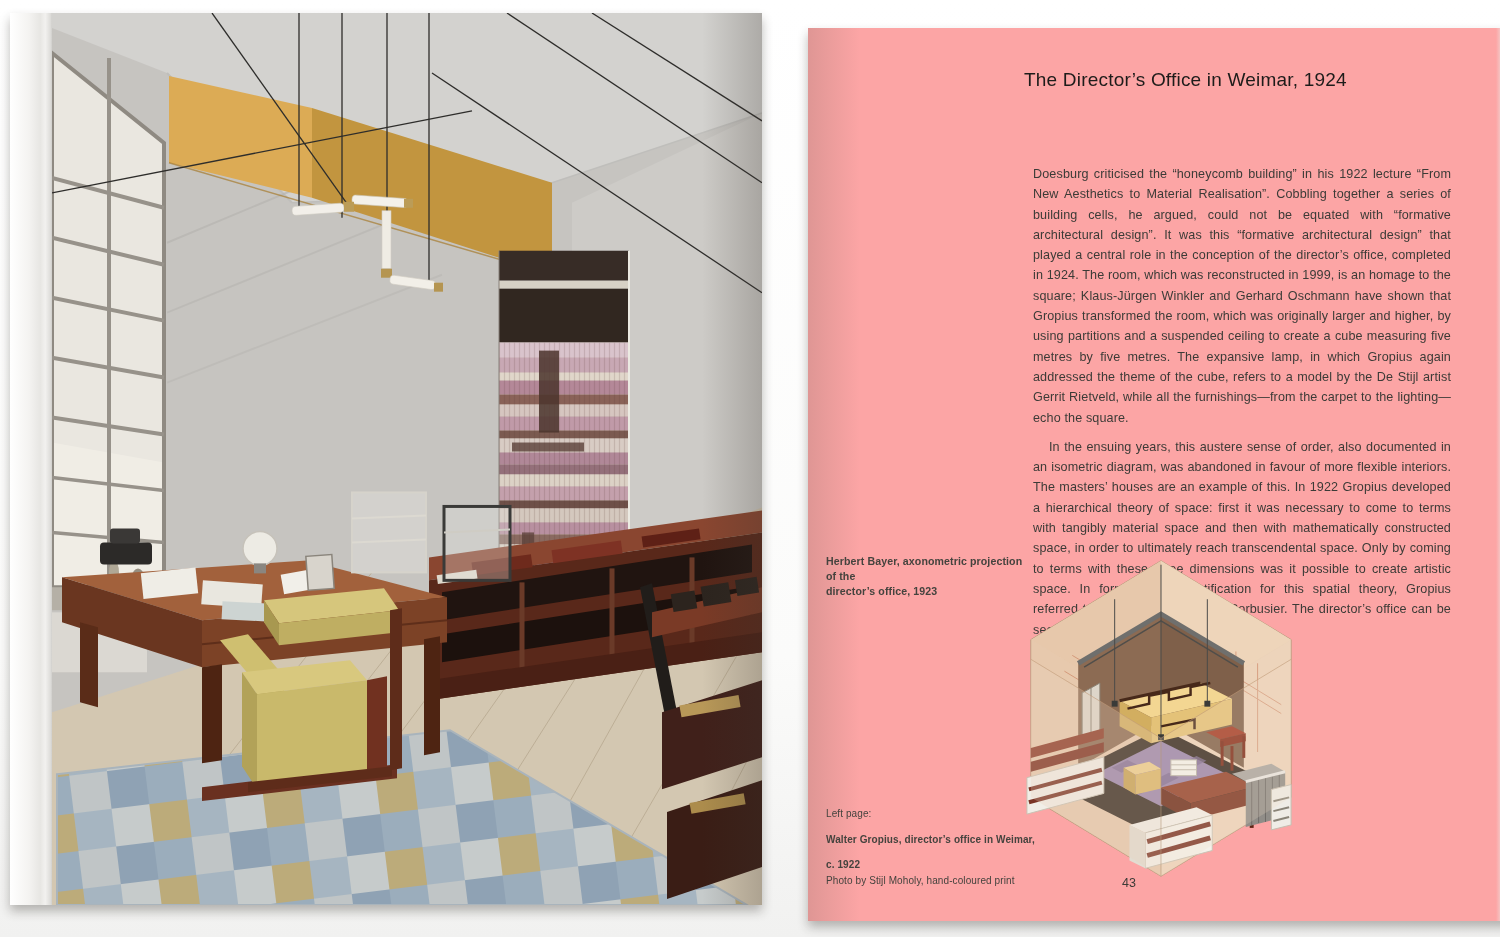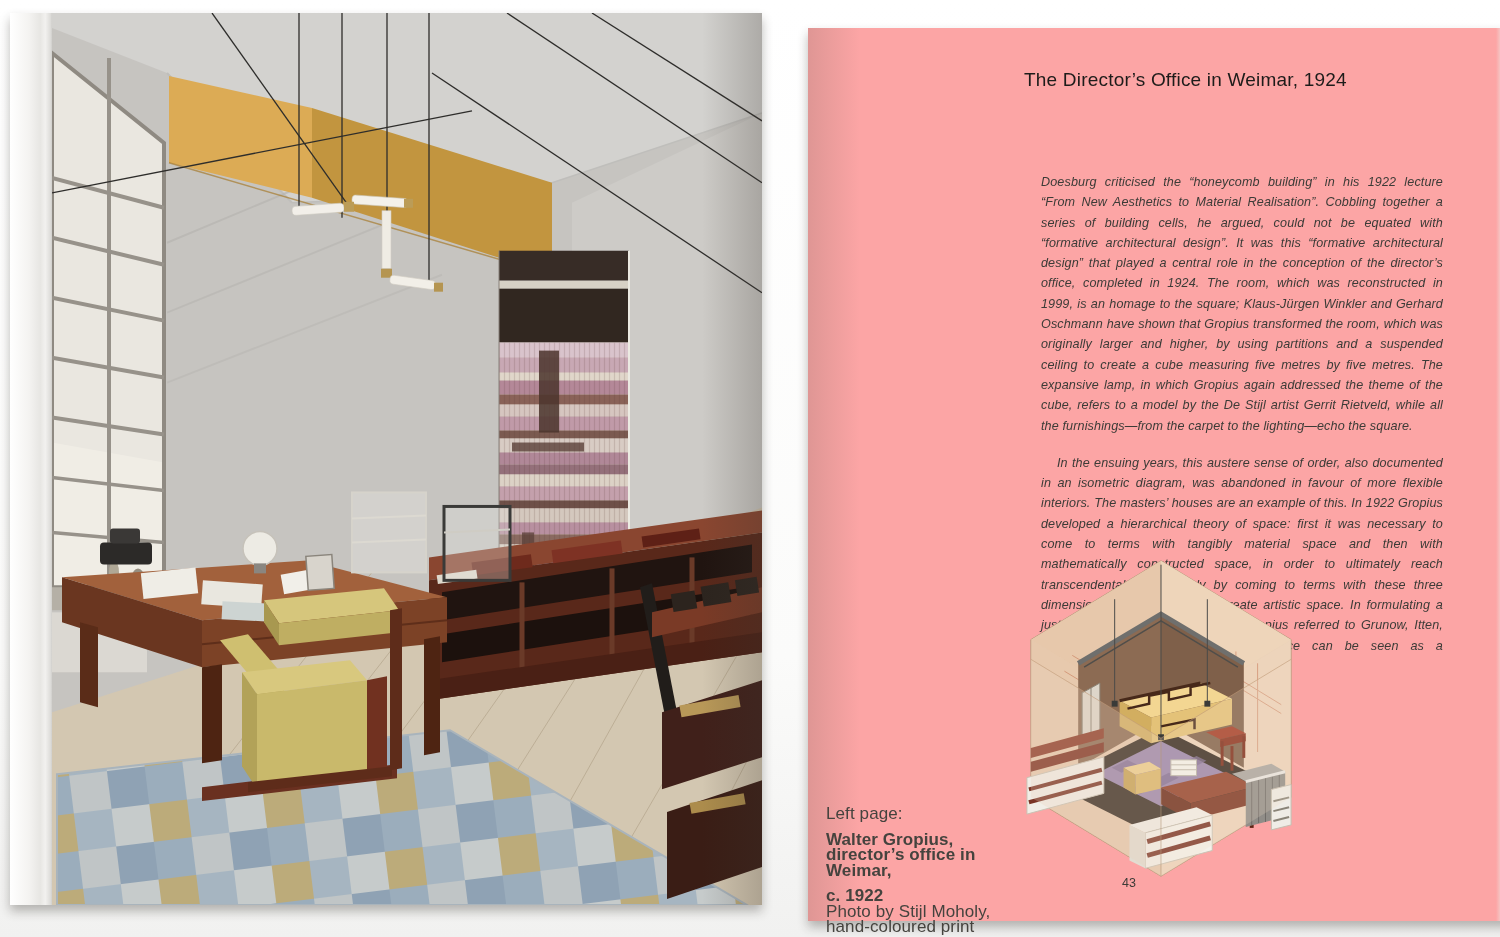--- a/index.html
+++ b/index.html
@@ -27,29 +27,29 @@
   .photo svg{display:block;width:100%;height:100%;}
   .title{
     position:absolute;left:216px;top:28px;width:470px;
     font-size:19px;color:#1d1c1a;letter-spacing:.2px;font-weight:500;
   }
   .bodytext{
     position:absolute;left:216px;top:127px;width:436px;
     font-size:12.6px;line-height:20.3px;letter-spacing:.12px;
     color:#3c3b37;text-align:justify;
   }
-  .bodytext p{margin:17px;font-style:italic;}
+  .bodytext p{margin:9px;}
   .bodytext p.indent{text-indent:16px;}
   .figcap{
     position:absolute;left:18px;top:526px;width:205px;
     font-size:10.6px;line-height:15px;font-weight:bold;color:#45433e;letter-spacing:.1px;
   }
   .leftcap{
     position:absolute;left:18px;top:778px;width:210px;
-    font-size:17px;line-height:15.5px;color:#45433e;letter-spacing:.1px;
+    font-size:10px;line-height:15.5px;color:#45433e;letter-spacing:.1px;
   }
   .leftcap .bold{font-weight:bold;margin-top:10px;}
   .axo{position:absolute;left:203px;top:517px;width:300px;height:345px;}
   .axo svg{display:block;width:100%;height:100%;}
   .pagenum{
     position:absolute;left:314px;top:848px;width:200px;
     font-size:12.5px;color:#3c3b37;
   }
 </style>
 </head>
@@ -286,20 +286,24 @@
     <div class="gutter-shade"></div>
     <div class="fore-edge-right"></div>
 
     <h1 class="title">The Director’s Office in Weimar, 1924</h1>
 
     <div class="bodytext">
       <p>Doesburg criticised the “honeycomb building” in his 1922 lecture “From New Aesthetics to Material Realisation”. Cobbling together a series of building cells, he argued, could not be equated with “formative architectural design”. It was this “formative architectural design” that played a central role in the conception of the director’s office, completed in 1924. The room, which was reconstructed in 1999, is an homage to the square; Klaus-Jürgen Winkler and Gerhard Oschmann have shown that Gropius transformed the room, which was originally larger and higher, by using partitions and a suspended ceiling to create a cube measuring five metres by five metres. The expansive lamp, in which Gropius again addressed the theme of the cube, refers to a model by the De Stijl artist Gerrit Rietveld, while all the furnishings—from the carpet to the lighting—echo the square.</p>
       <p class="indent">In the ensuing years, this austere sense of order, also documented in an isometric diagram, was abandoned in favour of more flexible interiors. The masters’ houses are an example of this. In 1922 Gropius developed a hierarchical theory of space: first it was necessary to come to terms with tangibly material space and then with mathematically constructed space, in order to ultimately reach transcendental space. Only by coming to terms with these three dimensions was it possible to create artistic space. In formulating a justification for this spatial theory, Gropius referred to Grunow, Itten, and Le Corbusier. The director’s office can be seen as a demonstration of his theory.</p>
     </div>
 
+    <div class="figcap">
+      <div>Herbert Bayer, axonometric projection of the</div>
+      <div>director’s office, 1923</div>
+    </div>
 
     <div class="axo">
       <svg viewBox="0 0 300 350">
         <g>
           <polygon points="150,16 282,96 282,256 150,336 18,256 18,96" fill="#ead0b6" stroke="#b59678" stroke-width="1"></polygon>
           <polygon points="150,16 18,96 150,176" fill="#e7c8ab"></polygon>
           <polygon points="150,16 150,176 282,96" fill="#eed5ba"></polygon>
           <polygon points="18,96 150,176 150,336 18,256" fill="#e3c3a6" opacity=".55"></polygon>
           <polygon points="282,96 150,176 150,336 282,256" fill="#f0d8c0" opacity=".5"></polygon>
           <g stroke="#c06a48" opacity=".5" stroke-width="1">

